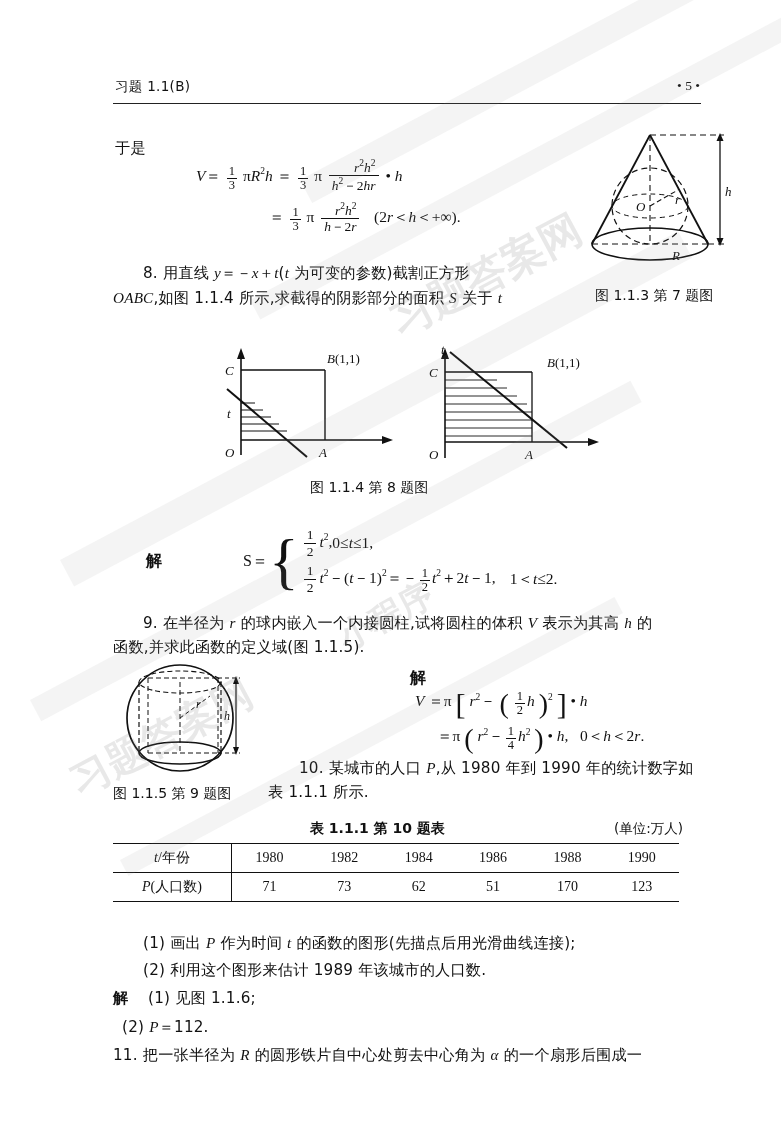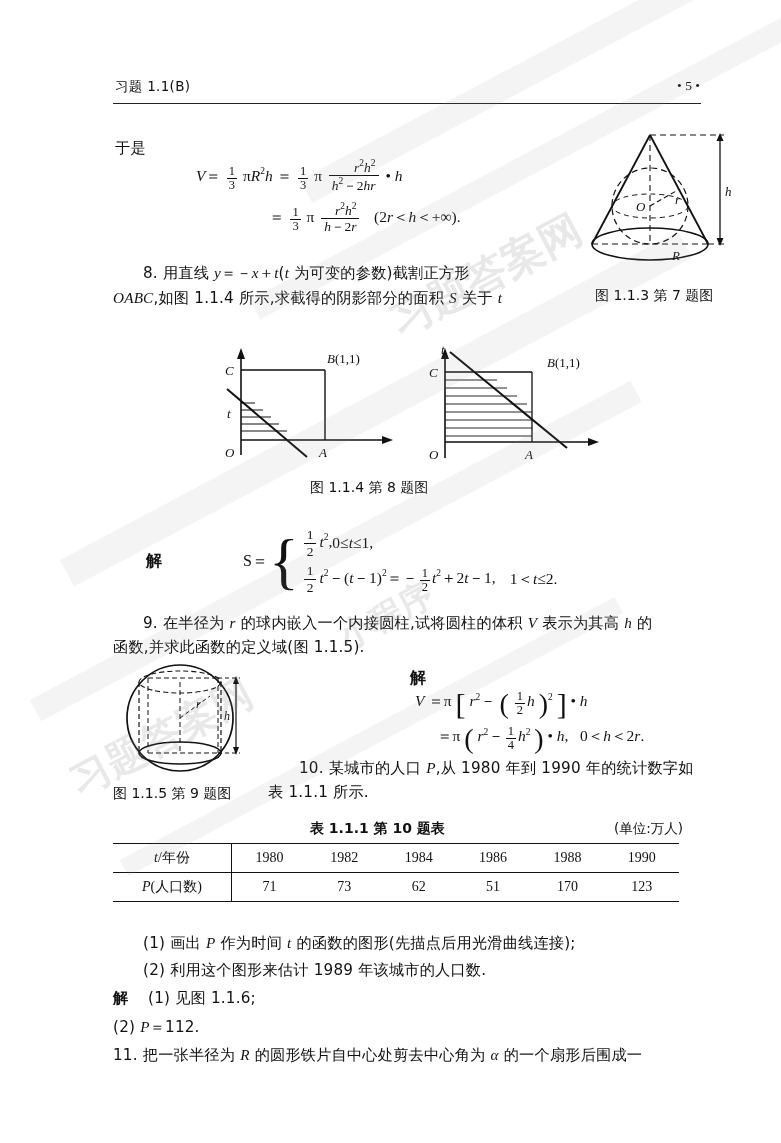--- a/index.html
+++ b/index.html
@@ -310,16 +310,16 @@
     <tr>
           <td class="trow-bot" colspan="7" style="padding:0;height:0;"></td>
         </tr>
   </tbody>
     </table>
 
   <div class="txt cn" style="left:143px;top:930px;">(1) 画出 <span class="ital">P</span> 作为时间 <span class="ital">t</span> 的函数的图形(先描点后用光滑曲线连接);</div>
   <div class="txt cn" style="left:143px;top:958px;">(2) 利用这个图形来估计 1989 年该城市的人口数.</div>
   <div class="txt cn bold" style="left:113px;top:986px;">解</div>
   <div class="txt cn" style="left:148px;top:986px;">(1) 见图 1.1.6;</div>
-  <div class="txt cn" style="left:113px;top:1014px;text-align:right;">(2) <span class="ital">P</span>＝112.</div>
+  <div class="txt cn" style="left:122px;top:1014px;text-align:right;">(2) <span class="ital">P</span>＝112.</div>
   <div class="txt cn" style="left:113px;top:1042px;">11. 把一张半径为 <span class="ital">R</span> 的圆形铁片自中心处剪去中心角为 <span class="ital">α</span> 的一个扇形后围成一</div>
 
 </div>
 
 </body></html>

